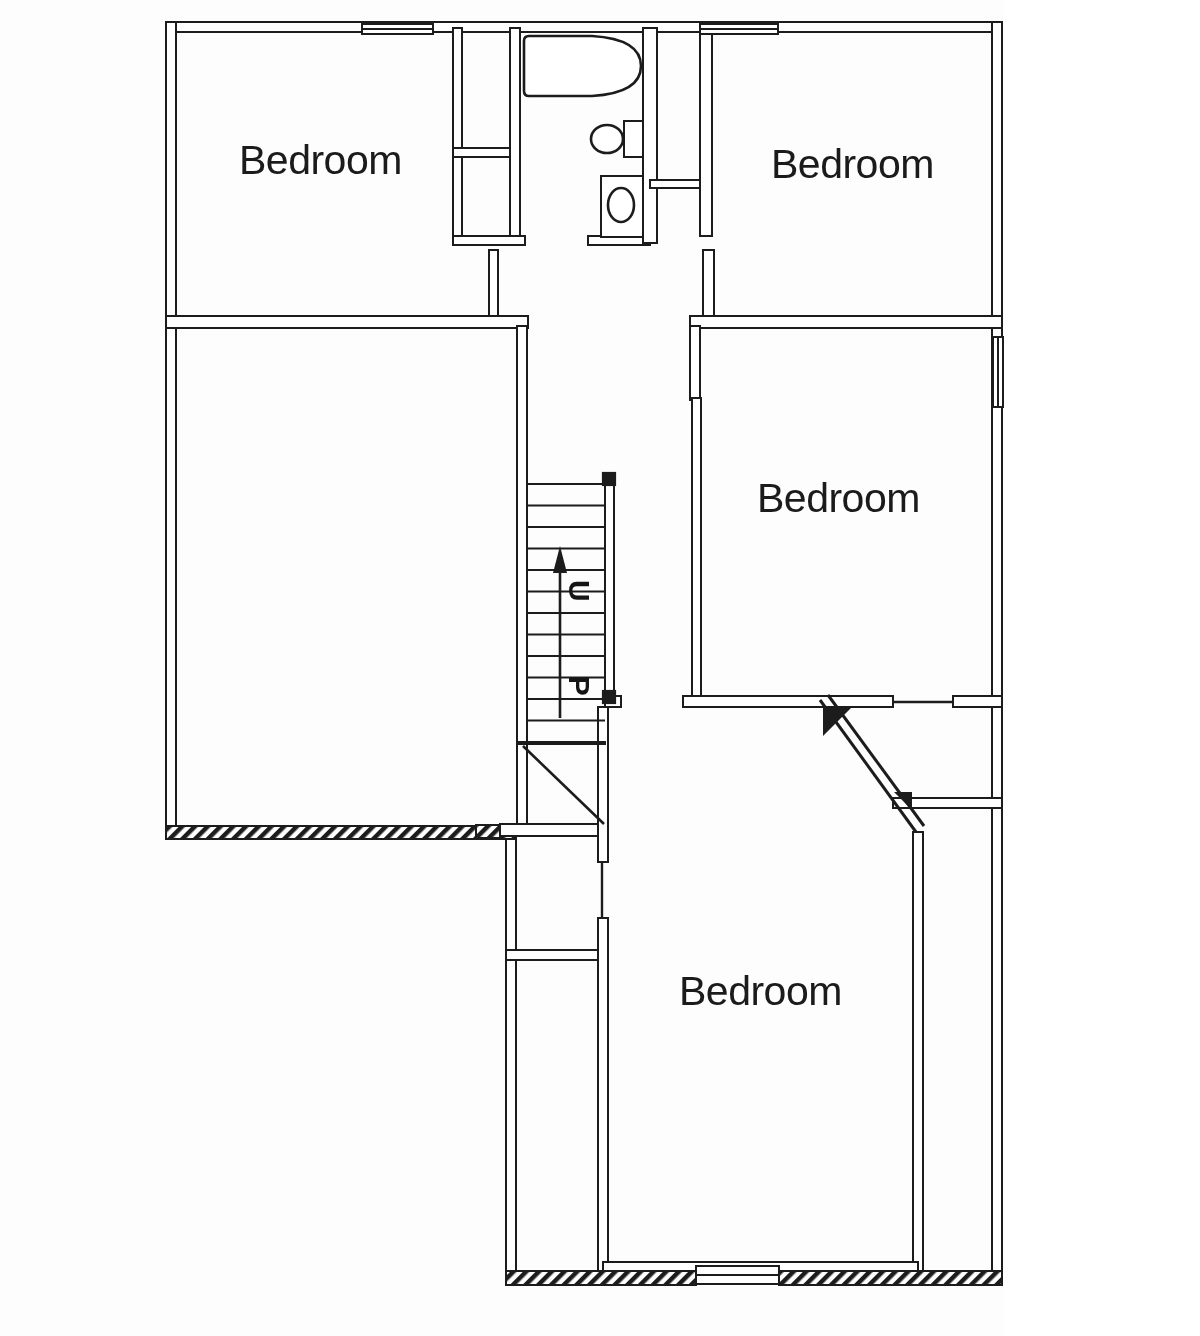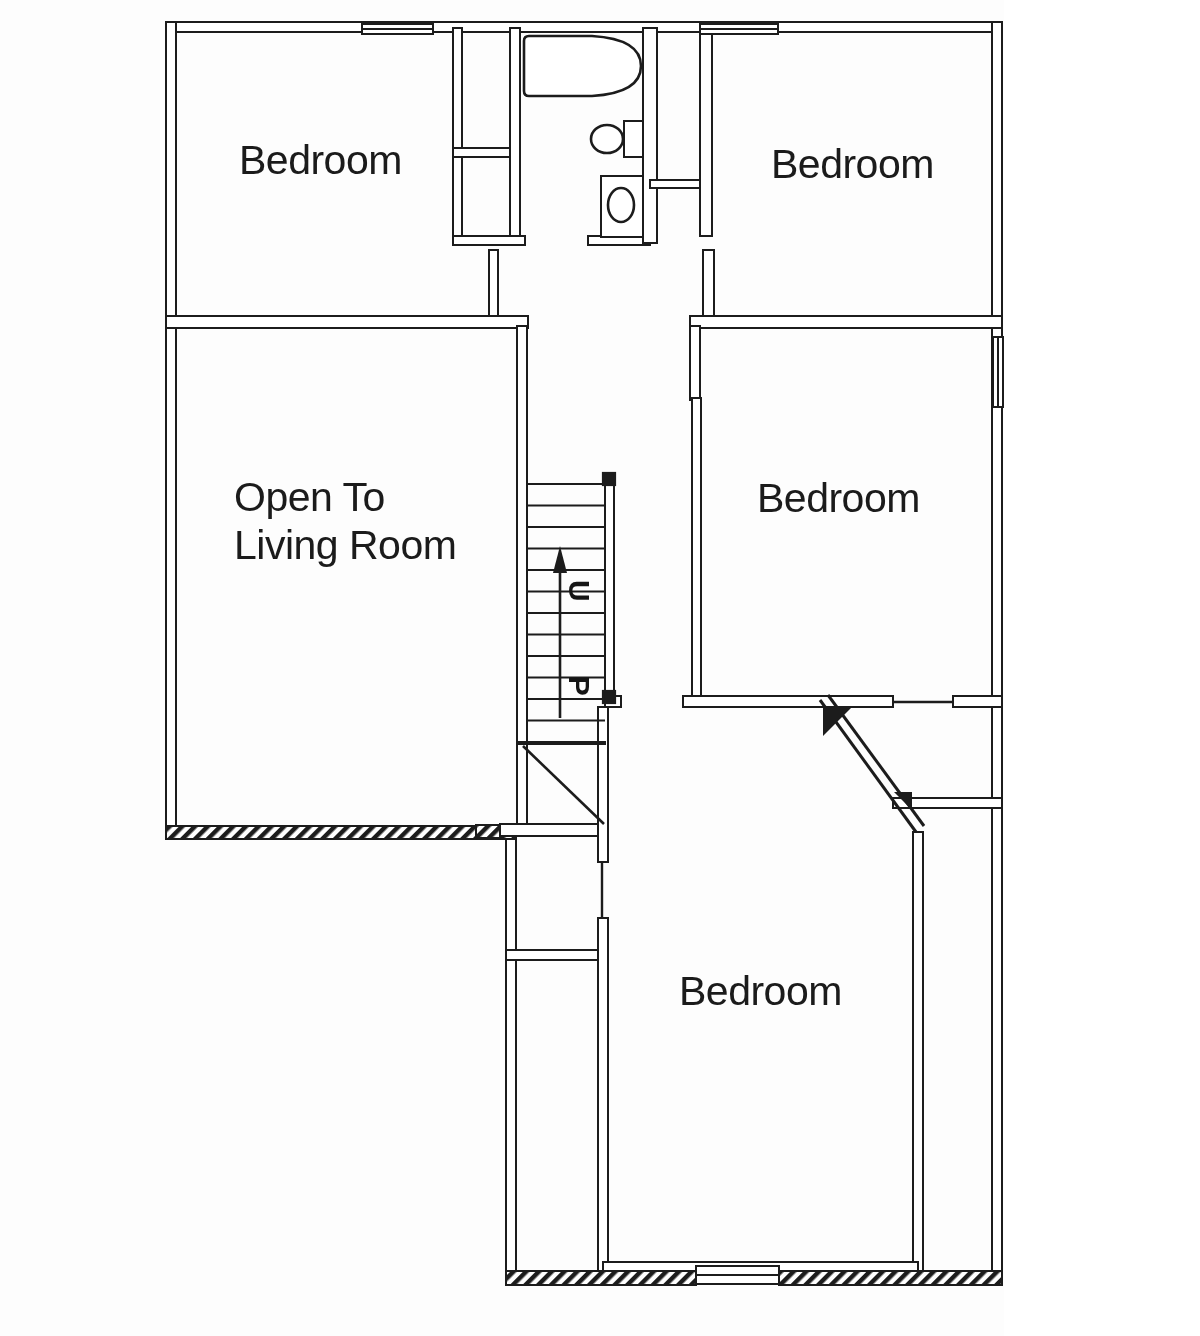--- a/index.html
+++ b/index.html
@@ -166,17 +166,16 @@
   </svg>
 
   <div class="room-label" style="left:239px;top:137px;">Bedroom</div>
 
   <div class="room-label" style="left:771px;top:141px;">Bedroom</div>
 
   <div class="room-label" style="left:757px;top:475px;">Bedroom</div>
 
   <div class="room-label" style="left:679px;top:968px;">Bedroom</div>
 
-  <div class="room-label" style="left:234px;top:474px;"><span>Open To</span><br><span>Living Room</span></div>
 
   <div class="up-label">UP</div>
 
 </div>
 
 </body></html>

